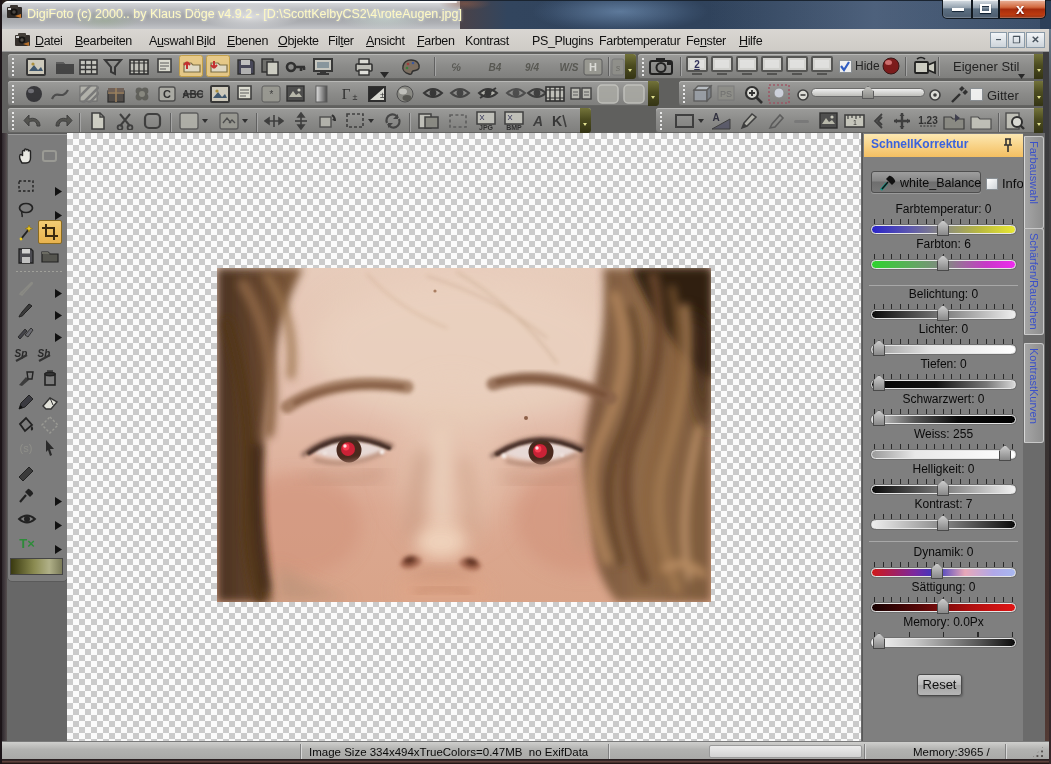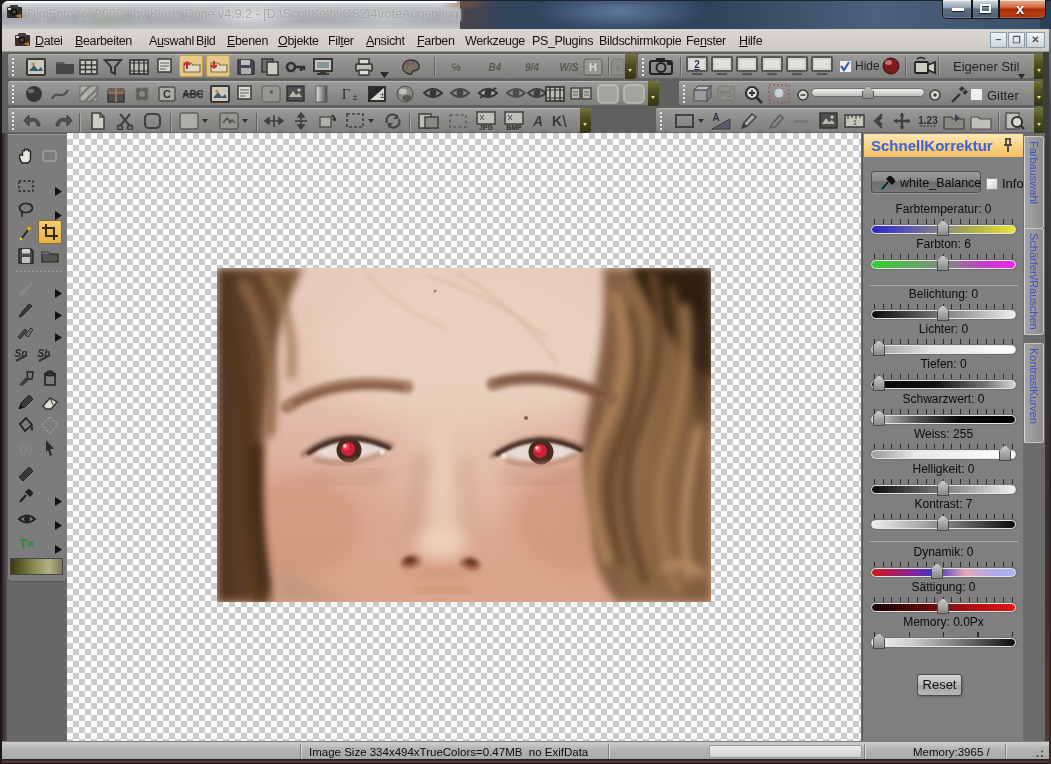--- a/index.html
+++ b/index.html
@@ -11,21 +11,21 @@
 #tlight .z2{position:absolute;left:190px;top:4px;width:120px;height:25px;background:radial-gradient(ellipse 70px 16px at 50% 50%,rgba(255,255,255,.65),transparent 75%);}
 #tlight .z3{position:absolute;left:330px;top:6px;width:110px;height:23px;background:radial-gradient(ellipse 60px 15px at 50% 55%,rgba(210,230,220,.5),transparent 75%);}
 #tdark{position:absolute;left:460px;top:0;width:591px;height:29px;background:linear-gradient(90deg,#4a4248 0%,#32455e 8%,#2c3f58 100%);}
 #tdark .b1{position:absolute;left:60px;top:0px;width:200px;height:29px;background:radial-gradient(ellipse 110px 26px at 50% 40%,rgba(130,165,205,.55),rgba(90,120,160,.15) 65%,transparent 80%);}
 #tdark .b2{position:absolute;left:250px;top:0;width:330px;height:29px;background:linear-gradient(90deg,transparent,rgba(125,145,175,.4) 50%,rgba(95,115,145,.3));}
 #tdark .b3{position:absolute;left:-30px;top:0;width:70px;height:12px;background:radial-gradient(ellipse 35px 9px at 50% 30%,rgba(140,90,70,.6),transparent 75%);}
 #ttop{position:absolute;left:0;top:0;width:1051px;height:1px;background:#1a2430;}
 #ttop2{position:absolute;left:2px;top:1px;width:455px;height:2px;background:rgba(255,255,255,.85);border-radius:2px;}
 #tcornL{position:absolute;left:0;top:0;width:10px;height:10px;background:radial-gradient(circle 12px at 10px 10px,transparent 9px,#241c1a 10px);}
 #ticon{position:absolute;left:6px;top:4px;width:18px;height:16px;}
-#ttext{position:absolute;left:27px;top:7px;font-size:12.5px;color:#a3a3a3;text-shadow:0 0 3px rgba(255,255,255,.7);}
+#ttext{position:absolute;left:27px;top:7px;font-size:12.5px;color:#fef9c3;text-shadow:0 0 3px rgba(255,255,255,.7);}
 .capbtn{position:absolute;top:0;height:19px;border:1px solid #11181f;border-top:none;box-shadow:inset 0 1px 0 rgba(255,255,255,.65), inset 0 -1px 1px rgba(255,255,255,.25);
 background:linear-gradient(180deg,#d9e0e6 0%,#95a3b0 42%,#5d7082 50%,#4c5c6e 100%);}
 #bmin{left:942px;width:30px;border-radius:0 0 0 5px;}
 #bmax{left:972px;width:27px;}
 #bclose{left:999px;width:47px;border-radius:0 0 5px 0;background:linear-gradient(180deg,#eab49c 0%,#d2693f 40%,#a62c0c 52%,#bb3a10 80%,#953415 100%);}
 .capbtn .g{position:absolute;color:#fff;font-weight:bold;}
 
 #menu{position:absolute;left:2px;top:29px;width:1047px;height:23px;background:linear-gradient(180deg,#d9d6d2 0%,#cecbc6 100%);border-bottom:1px solid #9a9a9a;}
 #menu .mi{position:absolute;top:5px;font-size:12.5px;color:#111;letter-spacing:-0.35px;}
 #micon{position:absolute;left:12px;top:3px;width:18px;height:16px;}
@@ -42,21 +42,21 @@
 #pgrad{position:absolute;left:8px;top:425px;width:53px;height:17px;background:linear-gradient(90deg,#3a3a10,#8a8a50 45%,#b0b088 75%,#7a7a58);border:1px solid #444;}
 #canvas{position:absolute;left:65px;top:0;width:794px;height:608px;
 background:
  repeating-conic-gradient(#cbcbcb 0% 25%, #fbfbfb 0% 50%);
 background-size:12px 12px;}
 
 #photo{position:absolute;left:150px;top:135px;width:494px;height:334px;}
 
 #rpanel{position:absolute;left:860px;top:0;width:161px;height:608px;background:#7f7f7f;border-left:1px solid #585858;}
 #rphead{position:absolute;left:1px;top:1px;width:159px;height:23px;background:linear-gradient(180deg,#fce8b2 0%,#f8d184 55%,#f3bf62 100%);}
-#rphead span{position:absolute;left:7px;top:3px;font-size:15px;font-weight:bold;color:#3a62dd;}
+#rphead span{position:absolute;left:7px;top:3px;font-size:12px;font-weight:bold;color:#3a62dd;}
 
 #wbbtn{position:absolute;left:8px;top:38px;width:110px;height:22px;border-radius:3px;border:1px solid #4f4f4f;background:linear-gradient(180deg,#9e9e9e 0%,#868686 45%,#6e6e6e 50%,#787878 100%);box-shadow:0 1px 0 #9a9a9a;}
 #wbbtn span{position:absolute;left:28px;top:4px;font-size:12.5px;color:#0a0a0a;}
 #infocb{position:absolute;left:123px;top:45px;width:12px;height:12px;background:linear-gradient(135deg,#ffffff,#cfd4d8);border:1px solid #8a9095;}
 #infolbl{position:absolute;left:139px;top:43px;font-size:13px;color:#0a0a0a;}
 .slbl{position:absolute;width:161px;text-align:center;font-size:12px;color:#0a0a0a;}
 .ticks{position:absolute;left:11px;width:139px;height:5px;background-image:repeating-linear-gradient(90deg,#2a2a2a 0 1px,transparent 1px 8.6px);}
 .track{position:absolute;left:8px;width:145px;height:9px;border-radius:5px;border:1px solid #e6e6e6;box-shadow:0 0 0 1px #6f6f6f;}
 .thumb{position:absolute;width:12px;height:16px;background:linear-gradient(180deg,#cccccc,#888888);border:1px solid #4a4a4a;clip-path:polygon(50% 0%,100% 38%,100% 100%,0 100%,0 38%);}
 .sep{position:absolute;left:6px;width:149px;height:1px;background:#a8a8a8;}
@@ -123,23 +123,23 @@
       </svg>
     <span class="mi" style="left:33px"><u>D</u>atei</span>
     <span class="mi" style="left:73px"><u>B</u>earbeiten</span>
     <span class="mi" style="left:147px">A<u>u</u>swahl</span>
     <span class="mi" style="left:194px">B<u>i</u>ld</span>
     <span class="mi" style="left:225px"><u>E</u>benen</span>
     <span class="mi" style="left:276px"><u>O</u>bjekte</span>
     <span class="mi" style="left:326px">Fil<u>t</u>er</span>
     <span class="mi" style="left:364px"><u>A</u>nsicht</span>
     <span class="mi" style="left:415px"><u>F</u>arben</span>
-    <span class="mi" style="left:463px">Werkzeuge</span>
+    <span class="mi" style="left:463px">Kontrast</span>
     <span class="mi" style="left:530px">PS_Plugins</span>
-    <span class="mi" style="left:597px">Bildschirmkopie</span>
+    <span class="mi" style="left:597px">Farbtemperatur</span>
     <span class="mi" style="left:684px">Fe<u>n</u>ster</span>
     <span class="mi" style="left:737px"><u>H</u>ilfe</span>
     <div class="mdib" style="left:988px">–</div>
     <div class="mdib" style="left:1006px;font-size:9px">❐</div>
     <div class="mdib" style="left:1024px;width:19px">✕</div>
   </div>
   <div id="tbars">
     <div class="band" style="left:6px;top:2px;width:628px;" id="b1a">
         <div class="grip"></div>
         <div class="chev"></div>

